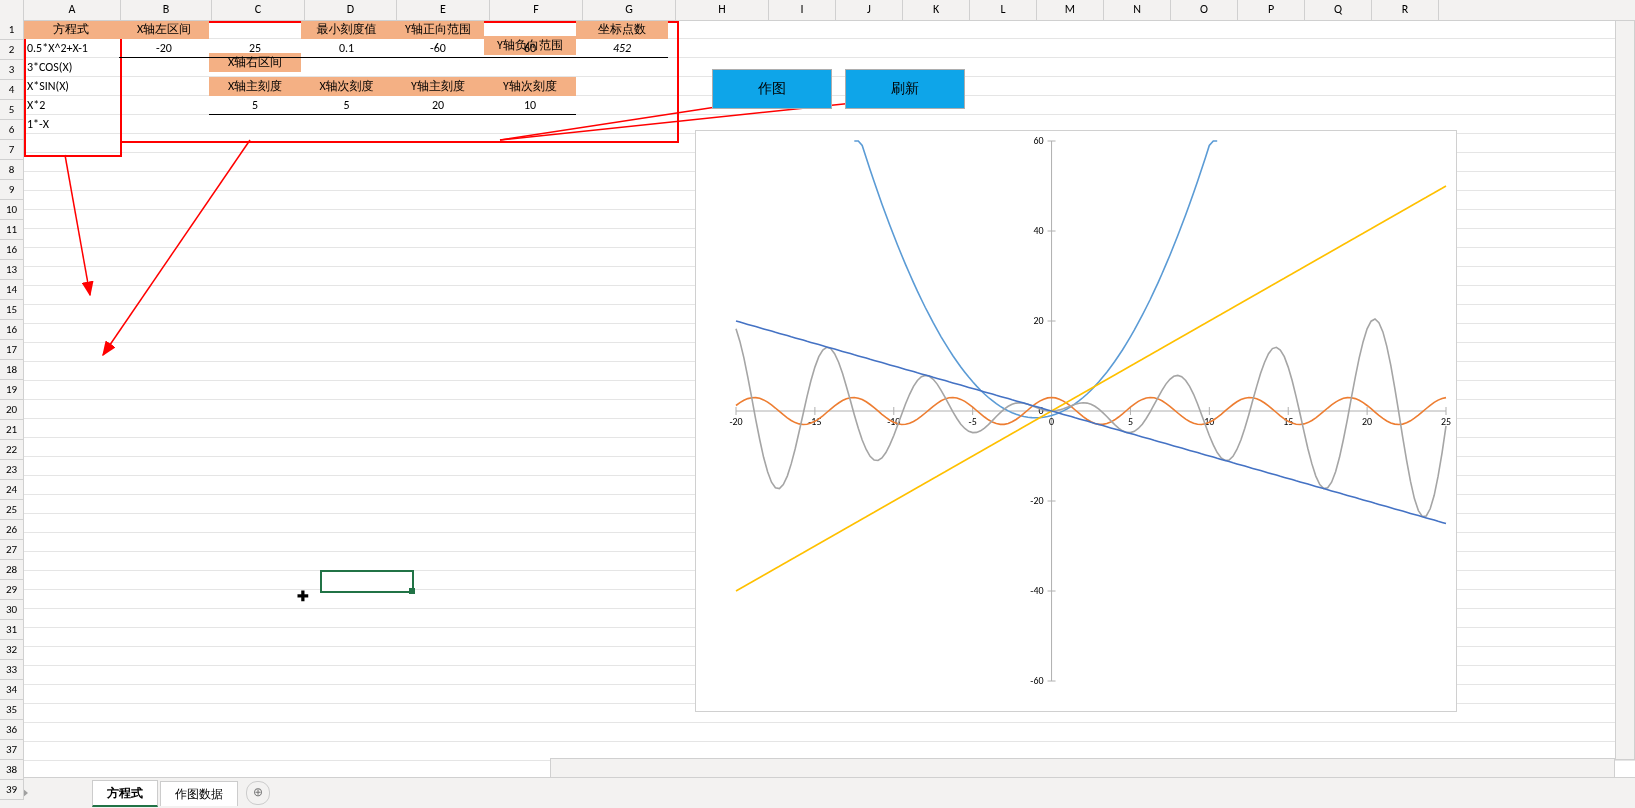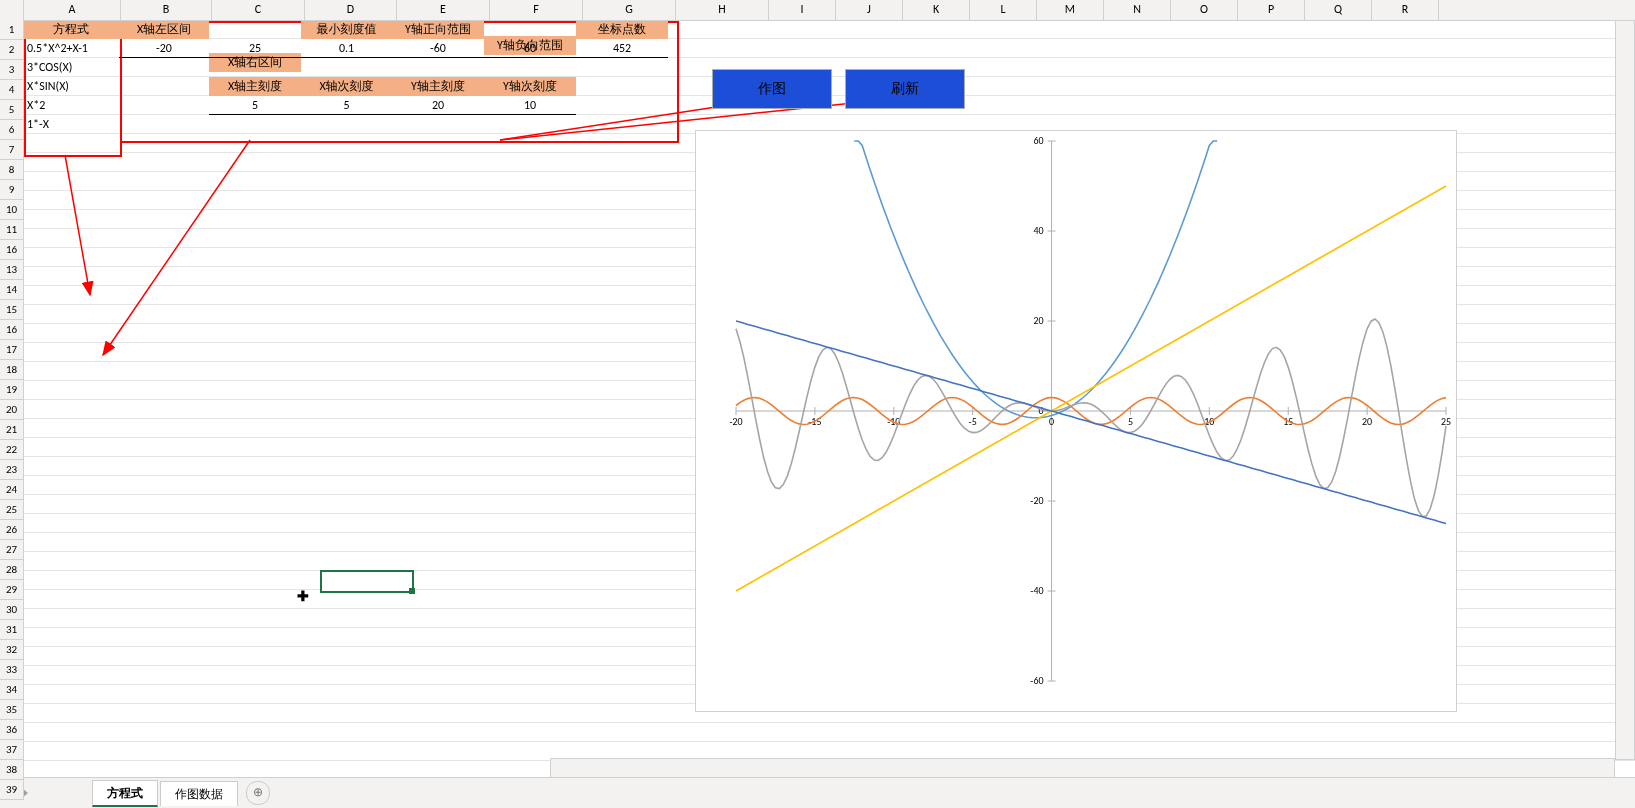--- a/index.html
+++ b/index.html
@@ -18,21 +18,21 @@
 .cells{position:absolute;left:23px;top:20px;z-index:1}
 .cell{position:absolute;height:19px;line-height:19px;padding:0 4px;box-sizing:border-box;overflow:hidden;white-space:nowrap}
 .hdr{background:#f4b084;text-align:center}
 .bb{border-bottom:1px solid #000}
 .ctr{text-align:center}
 .redbox{position:absolute;border:2px solid red;background:transparent}
 .arrow{position:absolute}
 .note-title{color:red;font-weight:bold;font-size:14px}
 .note-body{color:red;font-size:14px}
 
-.btn{position:absolute;width:118px;height:38px;background:#1d4ed8;border:1px solid #adadad;text-align:center;line-height:38px;font-size:14px;cursor:default}
+.btn{position:absolute;width:118px;height:38px;background:#0ea5e9;border:1px solid #adadad;text-align:center;line-height:38px;font-size:14px;cursor:default}
 
 .chart{position:absolute;left:695px;top:130px;width:760px;height:580px;border:1px solid #d0d0d0;background:#fff}
 
 .sel{position:absolute;border:2px solid #217346;background:#fff}
 .selhandle{position:absolute;right:-3px;bottom:-3px;width:6px;height:6px;background:#217346}
 .cursor-cross{position:absolute;font-size:14px;font-weight:bold}
 
 .tabbar{position:absolute;bottom:0;left:0;right:0;height:30px;background:#f3f2f1;border-top:1px solid #d0d0d0;display:flex;align-items:center}
 .tabnav-icons{width:40px;display:flex;gap:4px;justify-content:center}
 .tabnav-icons span{width:0;height:0;display:inline-block}
@@ -125,21 +125,21 @@
       <div class="cell hdr" style="left: 186px; top: 0px; width: 92px; margin-top: 33px;">X轴右区间</div>
       <div class="cell hdr" style="left: 278px; top: 0px; width: 91px;">最小刻度值</div>
       <div class="cell hdr" style="left: 369px; top: 0px; width: 92px;">Y轴正向范围</div>
       <div class="cell hdr" style="left: 461px; top: 16px; width: 92px;">Y轴负向范围</div>
       <div class="cell hdr" style="left: 553px; top: 0px; width: 92px; text-align: center;">坐标点数</div>
       <div class="cell ctr bb" style="left: 96px; top: 19px; width: 90px;">-20</div>
       <div class="cell ctr bb" style="left: 186px; top: 19px; width: 92px;">25</div>
       <div class="cell ctr bb" style="left: 278px; top: 19px; width: 91px;">0.1</div>
       <div class="cell ctr bb" style="left: 369px; top: 19px; width: 92px;">-60</div>
       <div class="cell ctr bb" style="left: 461px; top: 19px; width: 92px;">60</div>
-      <div class="cell ctr bb" style="left: 553px; top: 19px; width: 92px;">452</div>
+      <div class="cell ctr bb" style="left: 553px; top: 19px; width: 92px; font-style: italic;">452</div>
       <div class="cell " style="left: 0px; top: 19px; width: 96px;">0.5*X^2+X-1</div>
       <div class="cell " style="left: 0px; top: 38px; width: 96px;">3*COS(X)</div>
       <div class="cell " style="left: 0px; top: 57px; width: 96px;">X*SIN(X)</div>
       <div class="cell " style="left: 0px; top: 76px; width: 96px;">X*2</div>
       <div class="cell " style="left: 0px; top: 95px; width: 96px;">1*-X</div>
       <div class="cell hdr" style="left: 186px; top: 57px; width: 92px;">X轴主刻度</div>
       <div class="cell hdr" style="left: 278px; top: 57px; width: 91px;">X轴次刻度</div>
       <div class="cell hdr" style="left: 369px; top: 57px; width: 92px;">Y轴主刻度</div>
       <div class="cell hdr" style="left: 461px; top: 57px; width: 92px;">Y轴次刻度</div>
       <div class="cell ctr bb" style="left: 186px; top: 76px; width: 92px;">5</div>

